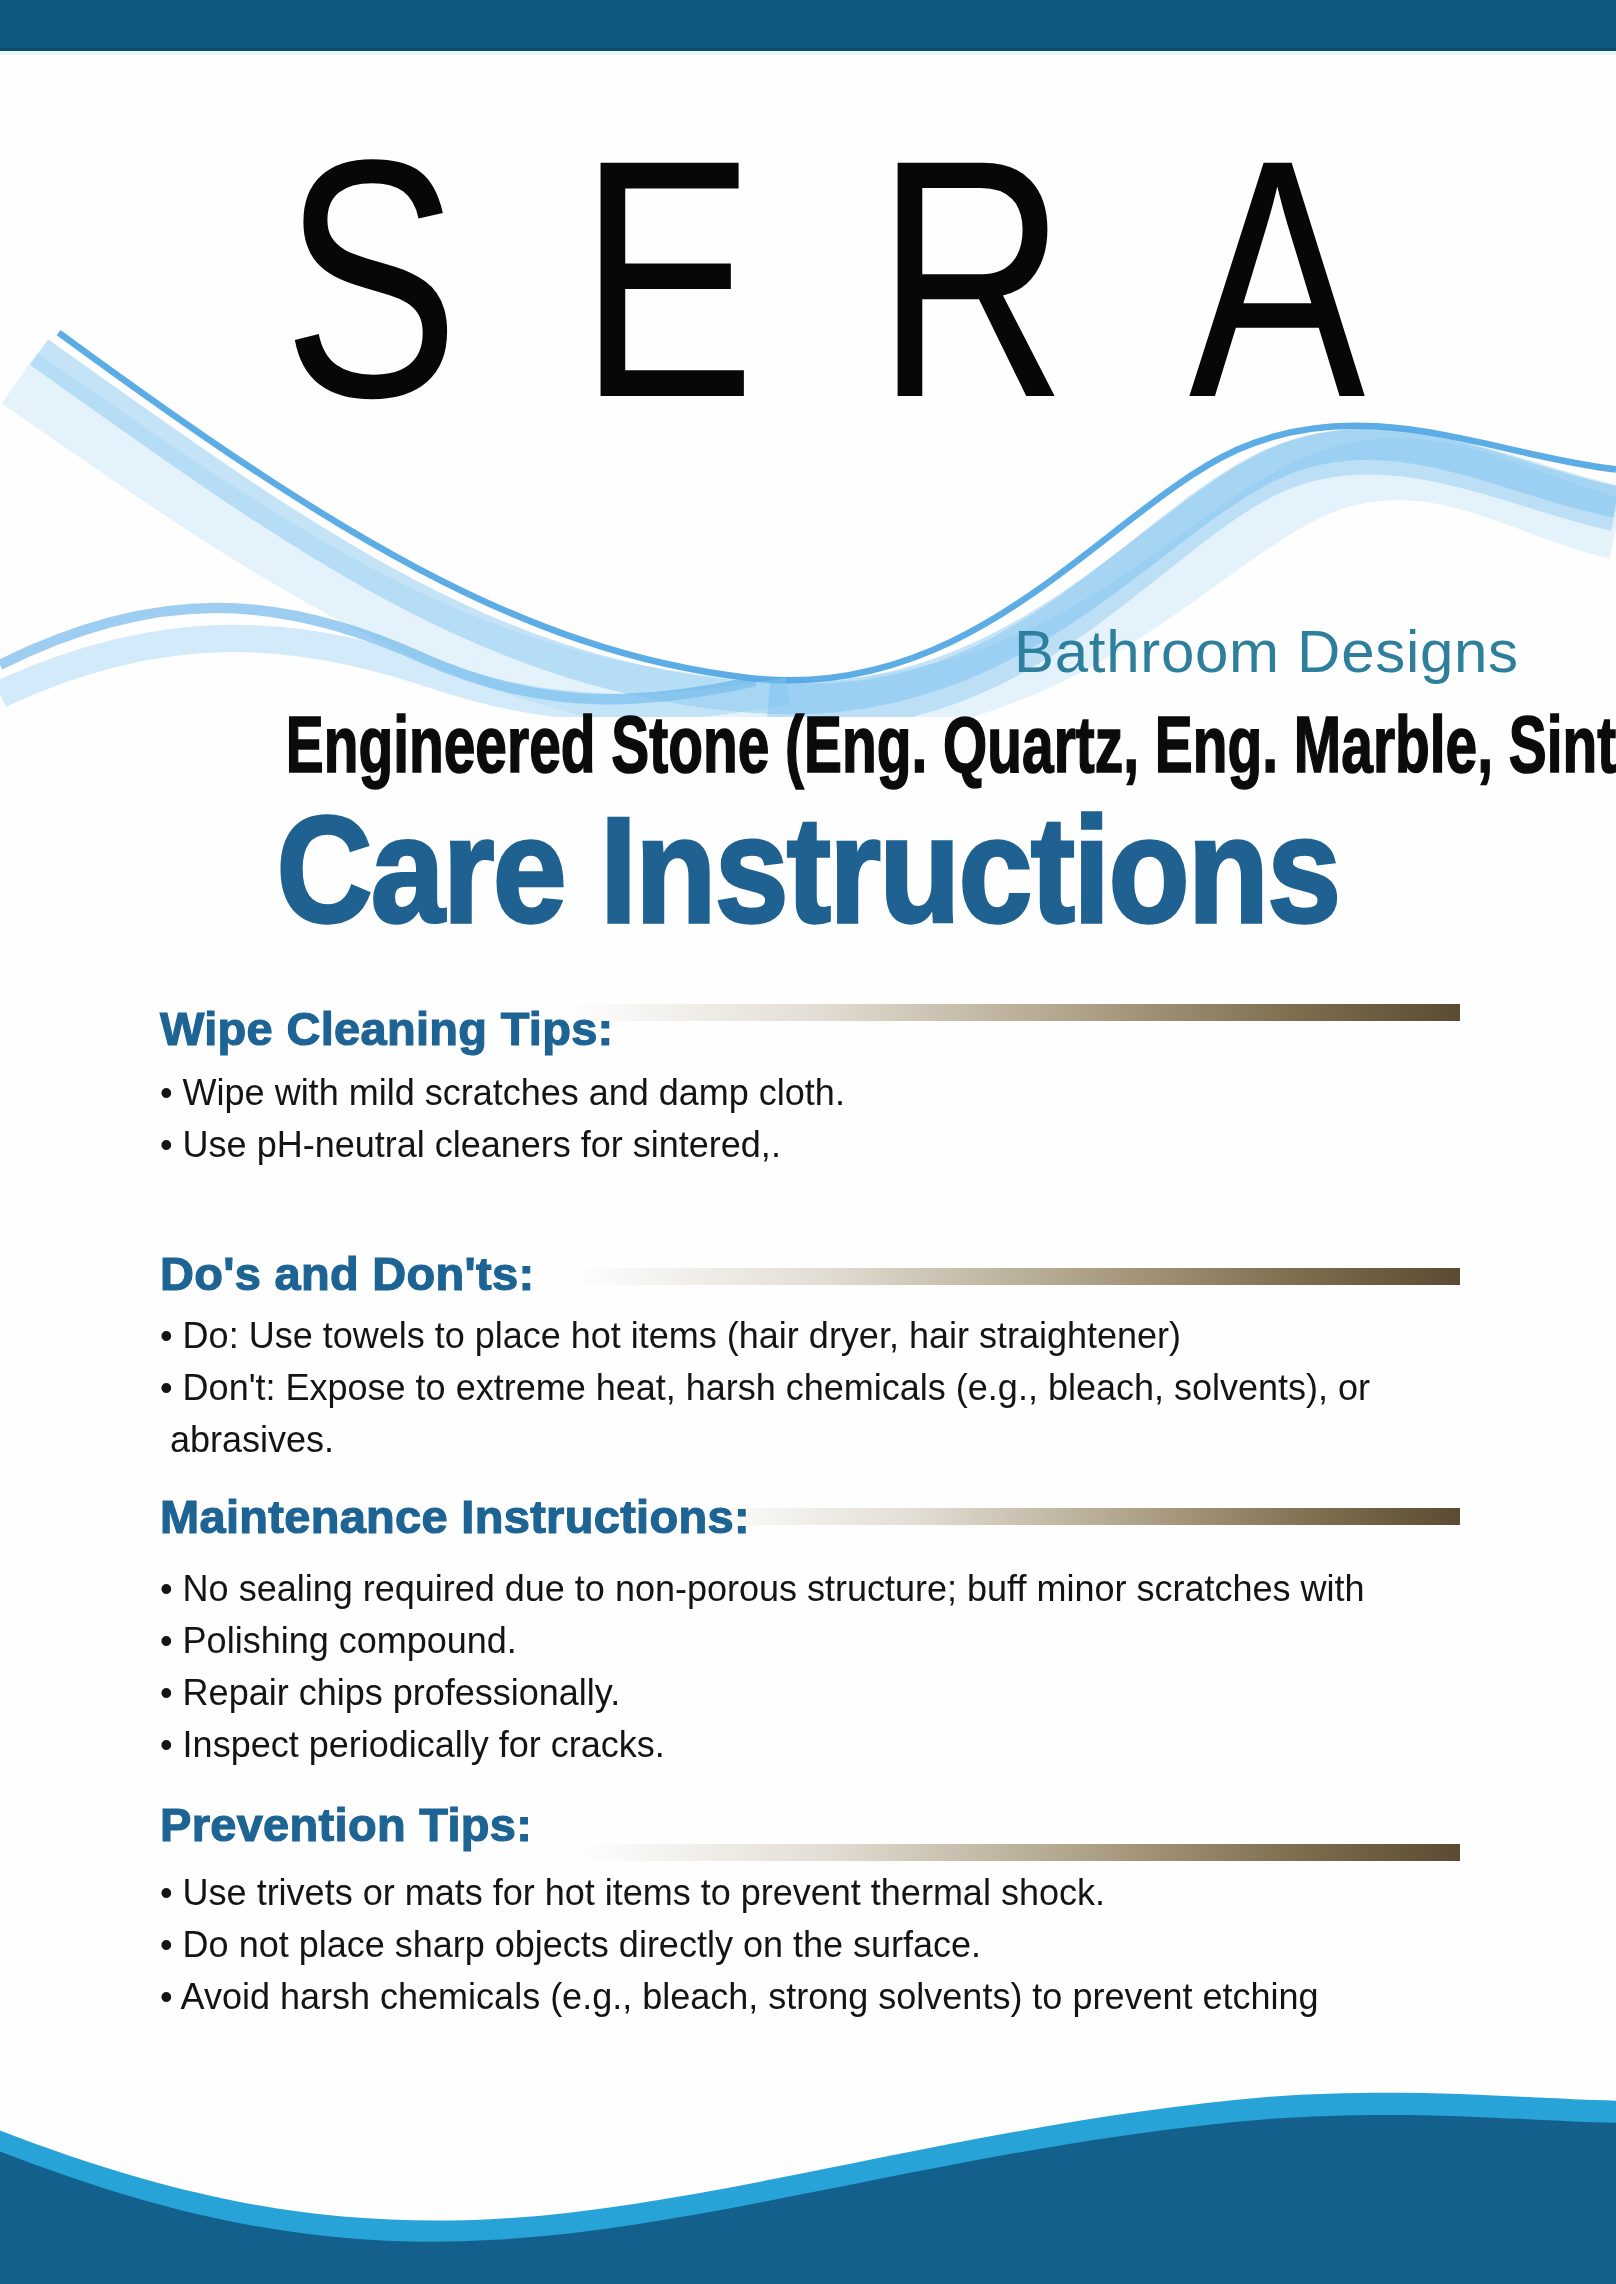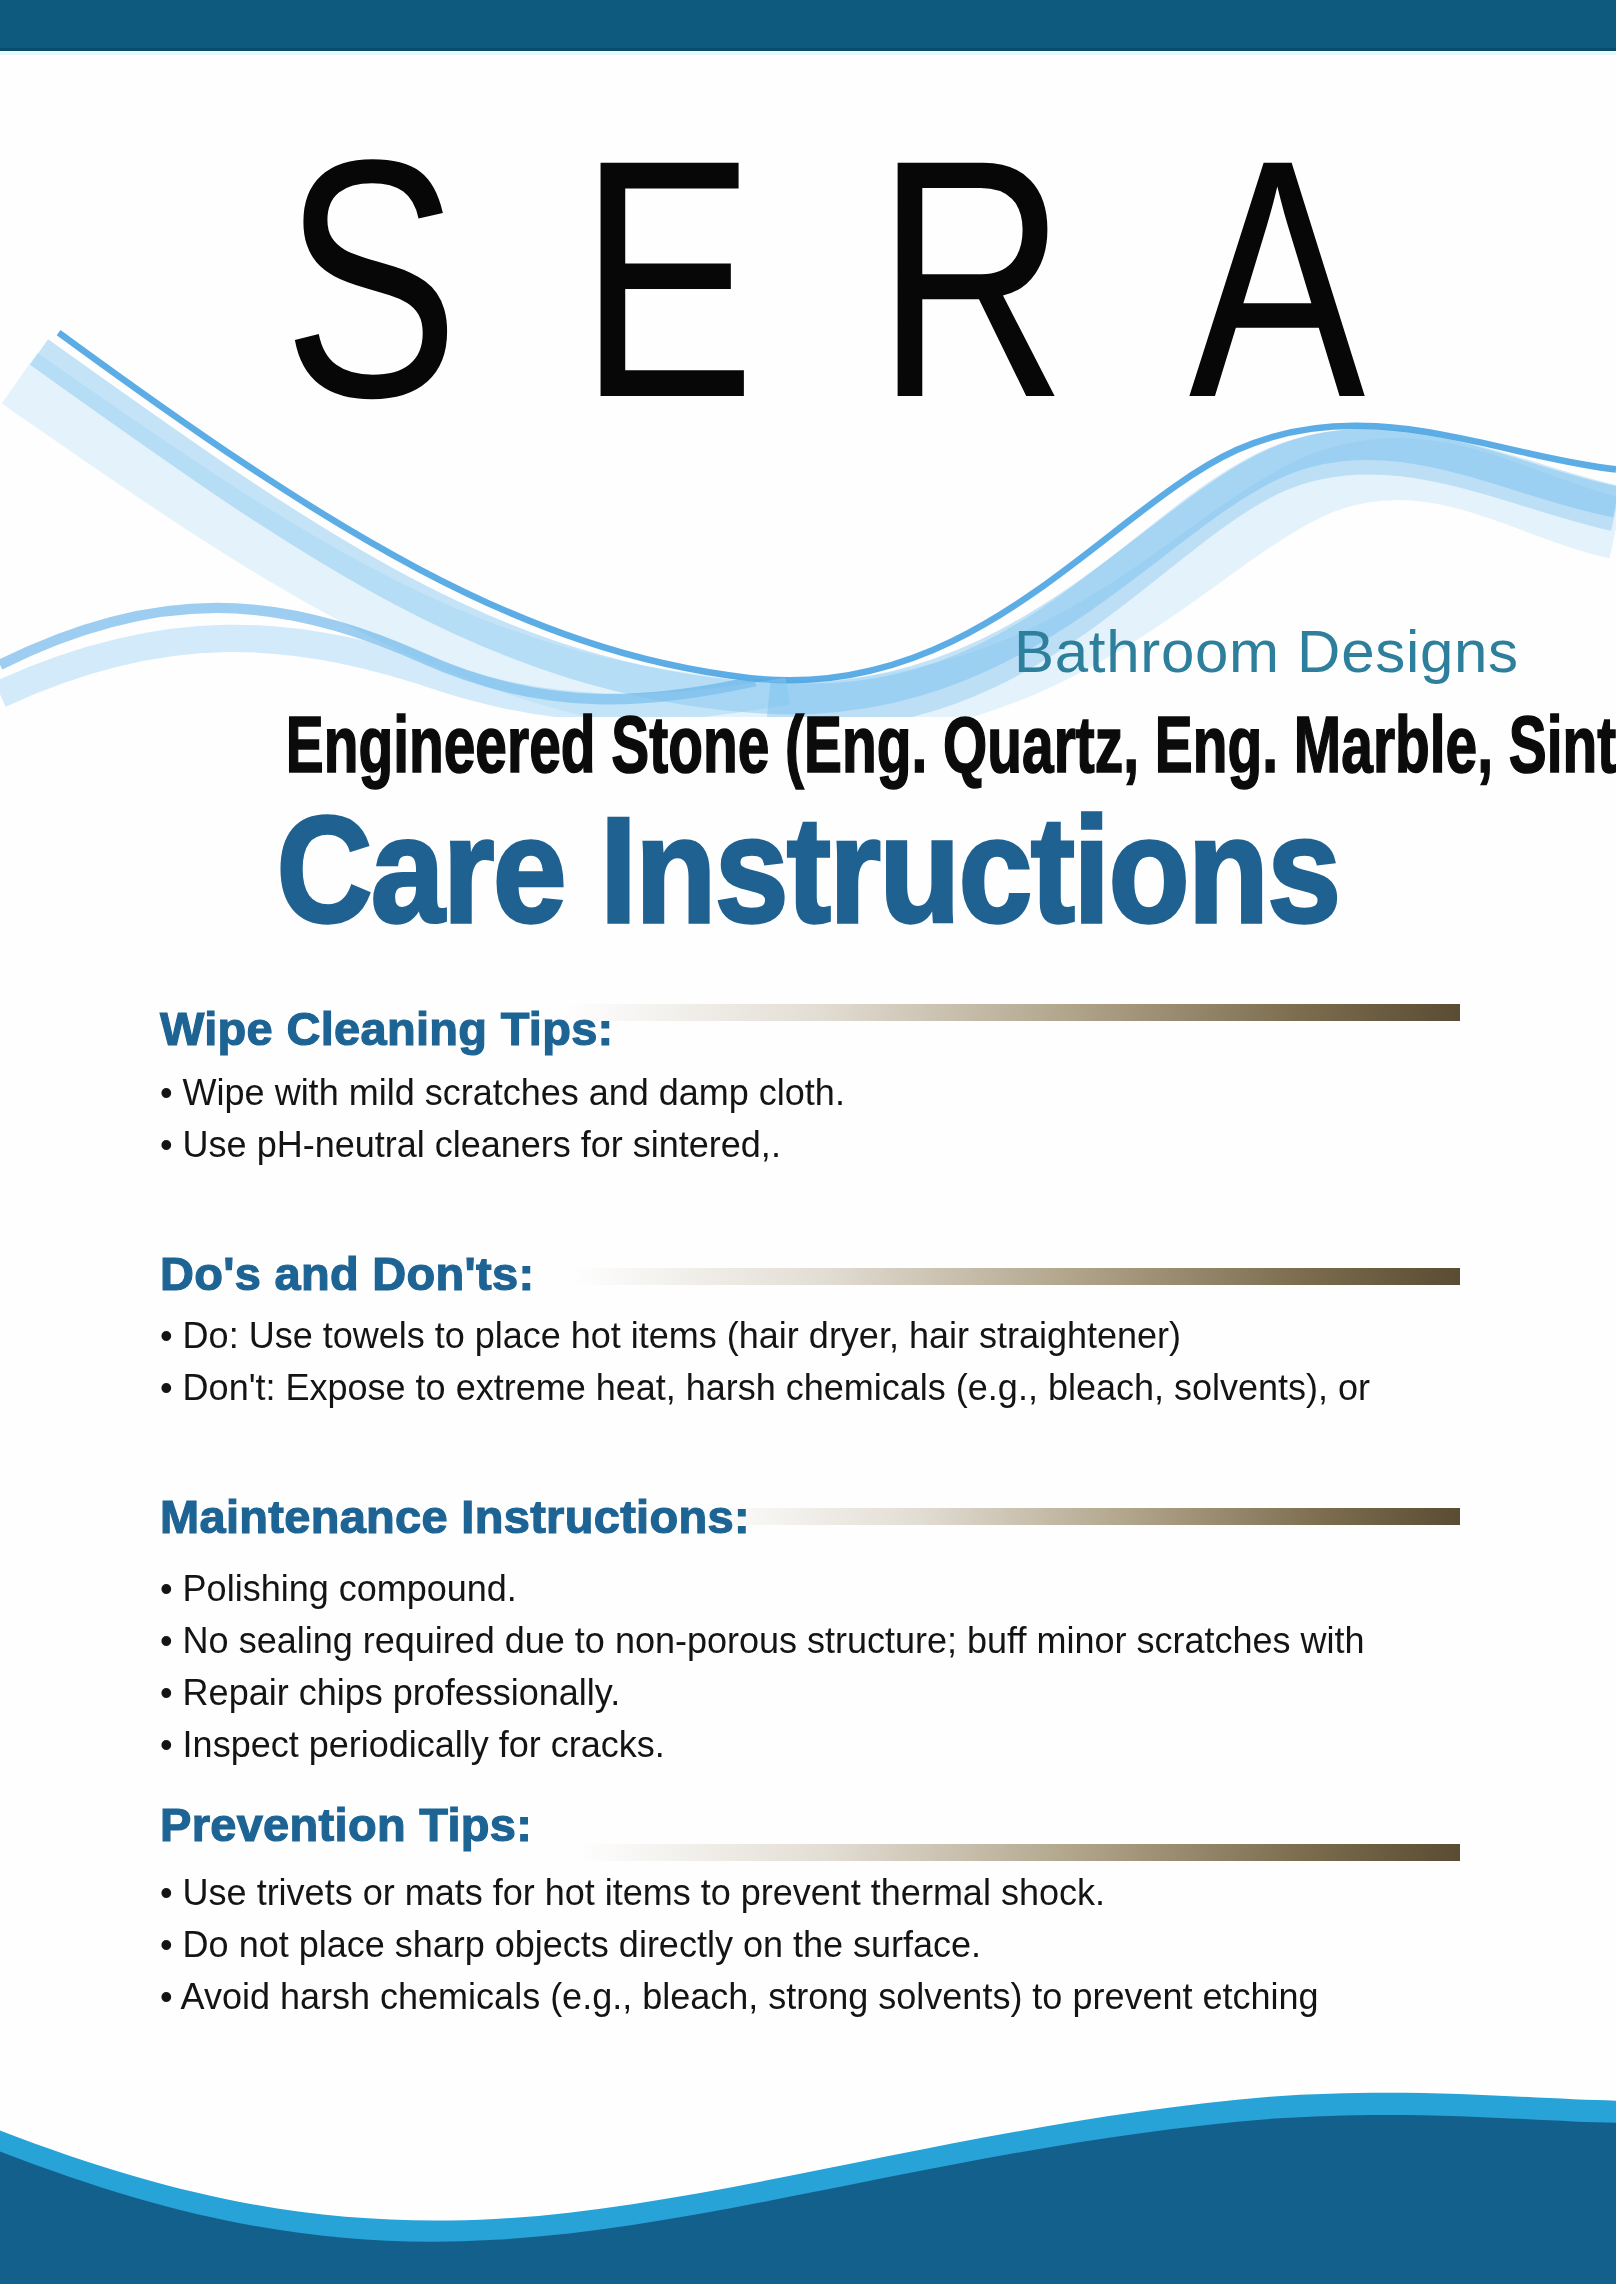--- a/index.html
+++ b/index.html
@@ -82,26 +82,26 @@
 
   <div id="sections">
       <div class="section s0">
         <div class="bar"></div>
         <h2>Wipe Cleaning Tips:</h2>
         <ul class="bullets"><li>• Wipe with mild scratches and damp cloth.</li><li>• Use pH-neutral cleaners for sintered,.</li></ul>
       </div>
       <div class="section s1">
         <div class="bar"></div>
         <h2>Do's and Don'ts:</h2>
-        <ul class="bullets"><li>• Do: Use towels to place hot items (hair dryer, hair straightener)</li><li>• Don't: Expose to extreme heat, harsh chemicals (e.g., bleach, solvents), or</li></ul>
+        <ul class="bullets"><li>• Do: Use towels to place hot items (hair dryer, hair straightener)</li><li>• Don't: Expose to extreme heat, harsh chemicals (e.g., bleach, solvents), or</li><li> abrasives.</li></ul>
       </div>
       <div class="section s2">
         <div class="bar"></div>
         <h2>Maintenance Instructions:</h2>
-        <ul class="bullets"><li>• Polishing compound.</li><li>• No sealing required due to non-porous structure; buff minor scratches with</li><li>• Repair chips professionally.</li><li>• Inspect periodically for cracks.</li></ul>
+        <ul class="bullets"><li>• No sealing required due to non-porous structure; buff minor scratches with</li><li>• Polishing compound.</li><li>• Repair chips professionally.</li><li>• Inspect periodically for cracks.</li></ul>
       </div>
       <div class="section s3">
         <div class="bar"></div>
         <h2>Prevention Tips:</h2>
         <ul class="bullets"><li>• Use trivets or mats for hot items to prevent thermal shock.</li><li>• Do not place sharp objects directly on the surface.</li><li>• Avoid harsh chemicals (e.g., bleach, strong solvents) to prevent etching</li></ul>
       </div>
     </div>
 
   <svg class="wave-footer" viewBox="0 0 2482 340" preserveAspectRatio="none">
     <path d="M0,104 C300,220 520,252 760,240 C1100,222 1500,90 1950,52 C2170,36 2360,56 2482,58 L2482,340 L0,340 Z" fill="#27a3d8"></path>

